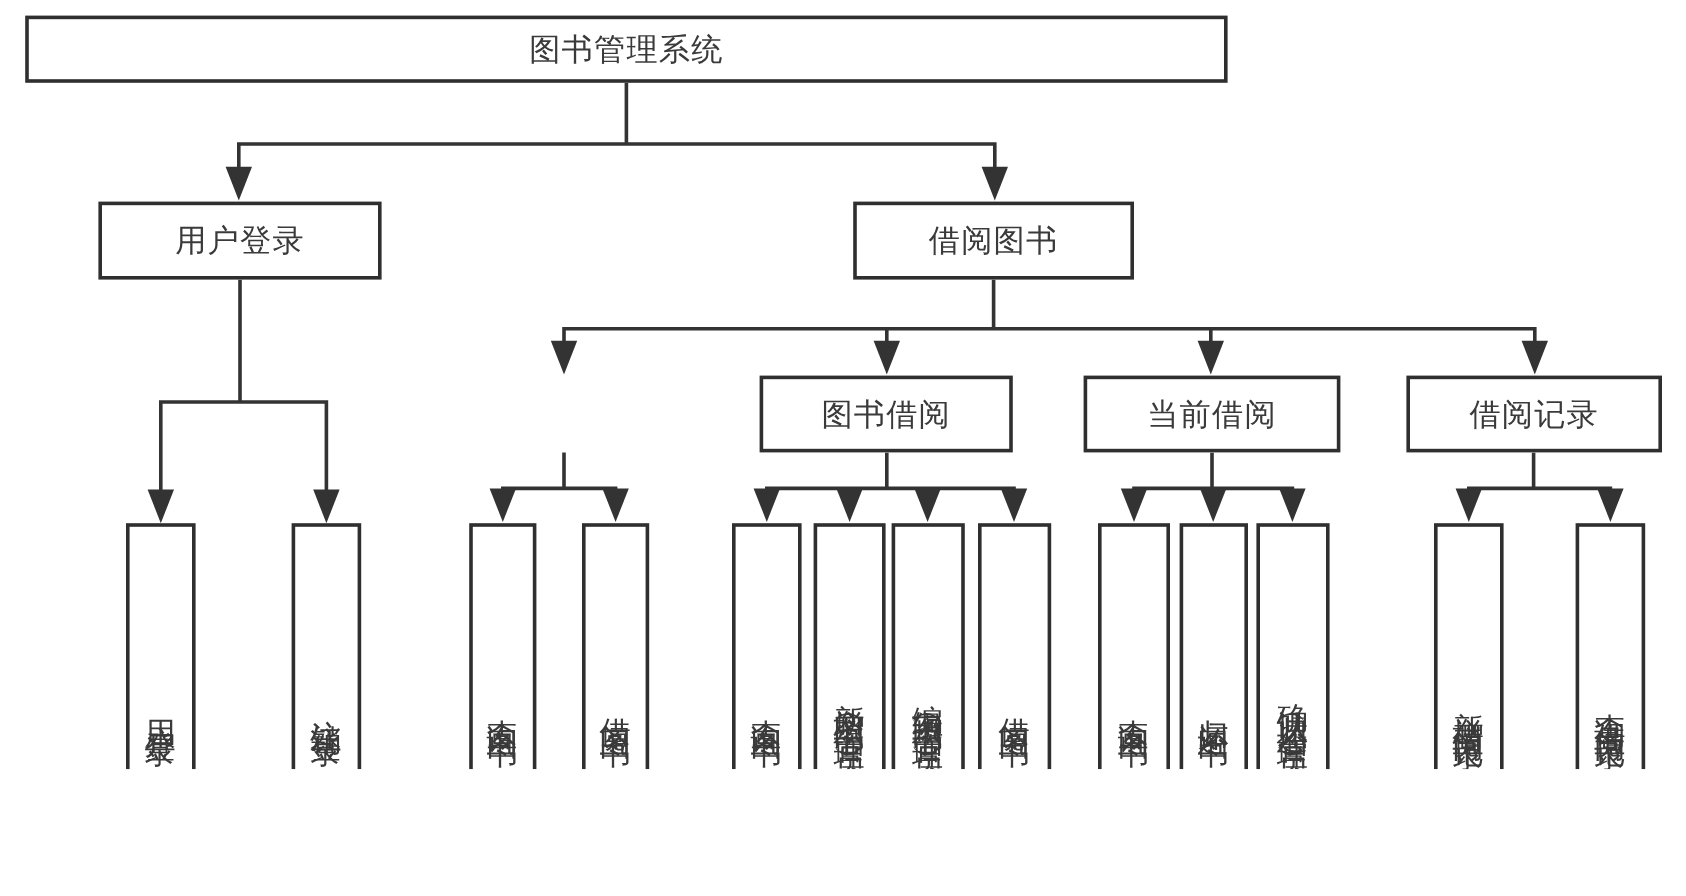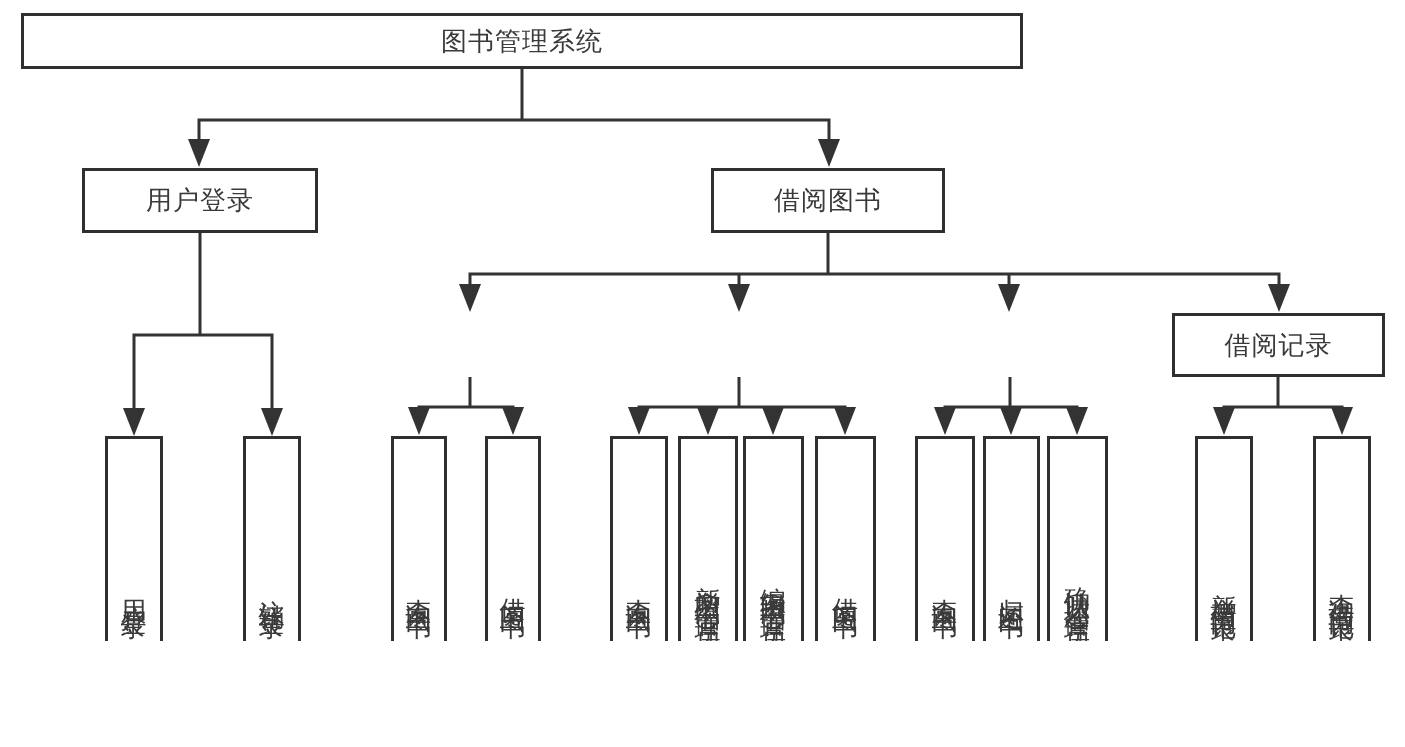--- a/index.html
+++ b/index.html
@@ -70,20 +70,26 @@
     <span class="label">图书管理系统</span>
   </div>
 
   <div class="node h" style="left:82px;top:168px;width:236px;height:65px">
     <span class="label">用户登录</span>
   </div>
   <div class="node h" style="left:711px;top:168px;width:234px;height:65px">
     <span class="label">借阅图书</span>
   </div>
 
+  <div class="node h" style="left:633px;top:313px;width:211px;height:64px">
+    <span class="label">图书借阅</span>
+  </div>
+  <div class="node h" style="left:903px;top:313px;width:214px;height:64px">
+    <span class="label">当前借阅</span>
+  </div>
   <div class="node h" style="left:1172px;top:313px;width:213px;height:64px">
     <span class="label">借阅记录</span>
   </div>
 
   <div class="node v" style="left:105px;top:436px;width:58px;height:306px">
     <span class="label">用户登录</span>
   </div>
   <div class="node v" style="left:243px;top:436px;width:58px;height:306px">
     <span class="label">注销登录</span>
   </div>

